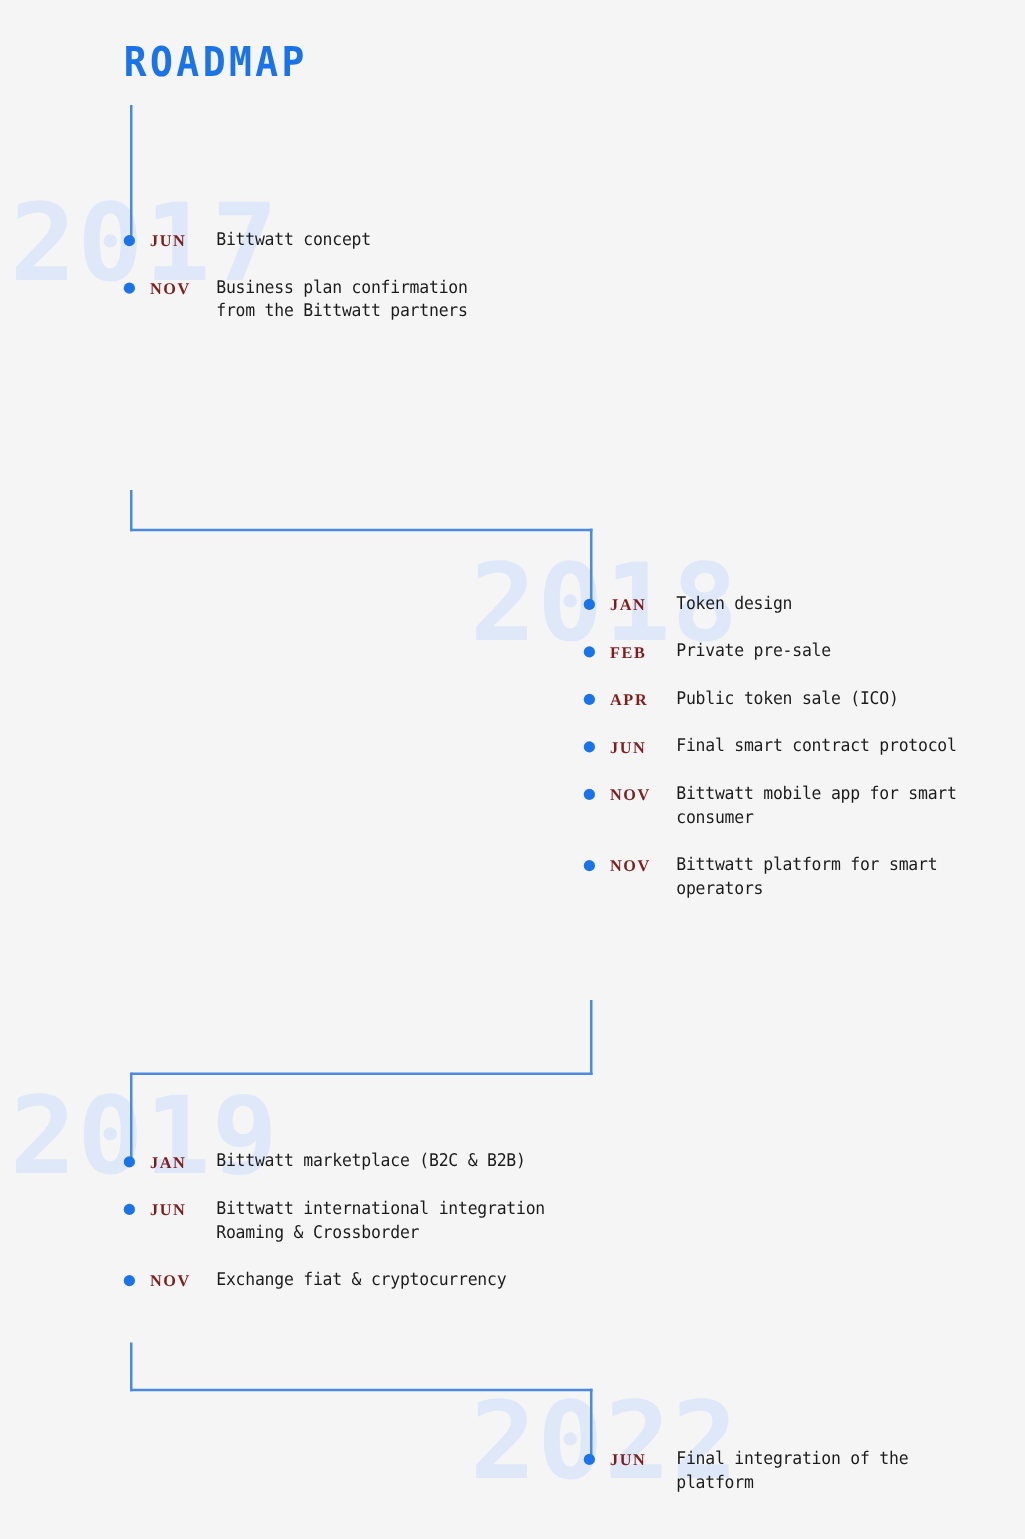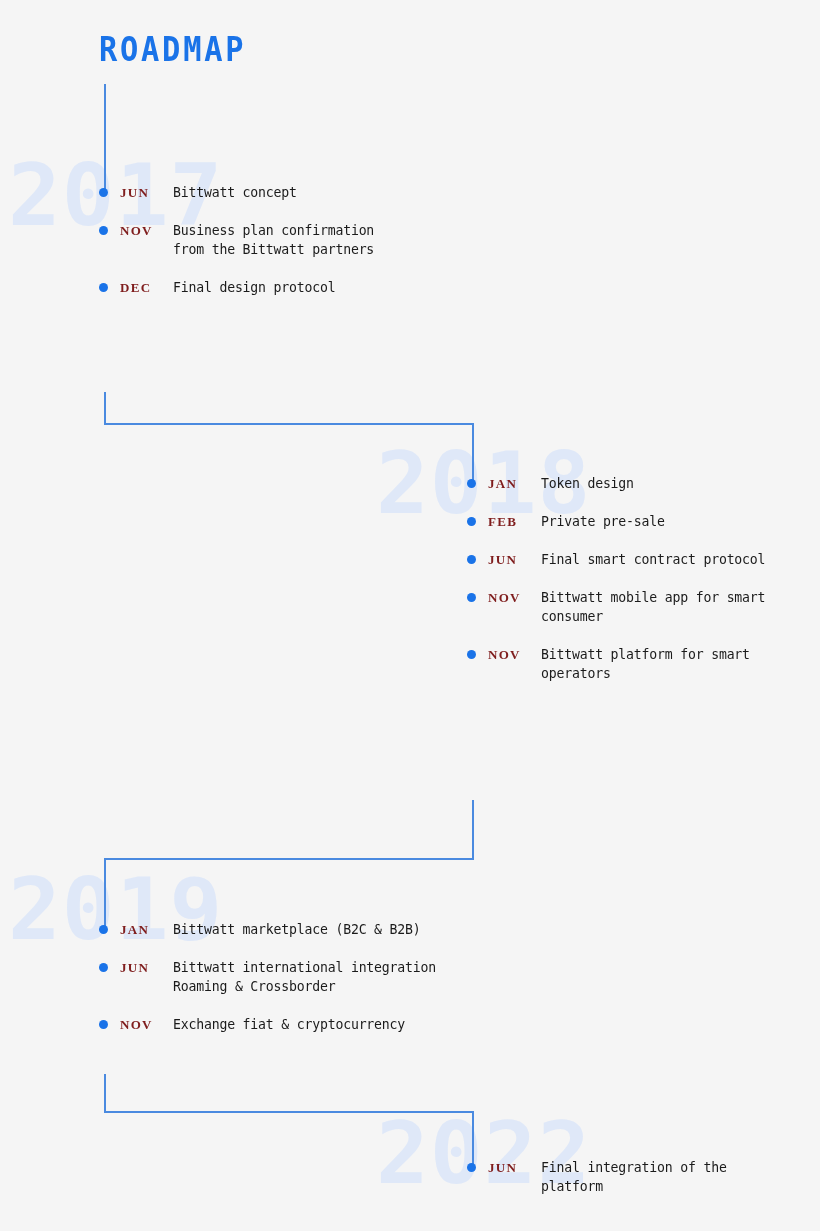--- a/index.html
+++ b/index.html
@@ -164,40 +164,40 @@
       <span class="bullet"></span>
       <span class="month">JUN</span>
       <span class="desc">Bittwatt concept</span>
     </div>
     <div class="milestone two-line">
       <span class="bullet"></span>
       <span class="month">NOV</span>
       <span class="desc">Business plan confirmation
 from the Bittwatt partners</span>
     </div>
-    <div class="milestone">
-      <span class="bullet"></span>
-      <span class="month">DEC</span>
-      <span class="desc">Final design protocol</span>
-    </div>
   </div>
 
   <div class="group group-2018">
     <div class="milestone">
       <span class="bullet"></span>
       <span class="month">JAN</span>
       <span class="desc">Token design</span>
     </div>
     <div class="milestone">
       <span class="bullet"></span>
       <span class="month">FEB</span>
       <span class="desc">Private pre-sale</span>
     </div>
     <div class="milestone">
       <span class="bullet"></span>
+      <span class="month">APR</span>
+      <span class="desc">Public token sale (ICO)</span>
+    </div>
+    <div class="milestone">
+      <span class="bullet"></span>
       <span class="month">JUN</span>
       <span class="desc">Final smart contract protocol</span>
     </div>
     <div class="milestone two-line">
       <span class="bullet"></span>
       <span class="month">NOV</span>
       <span class="desc">Bittwatt mobile app for smart
 consumer</span>
     </div>
     <div class="milestone two-line">

